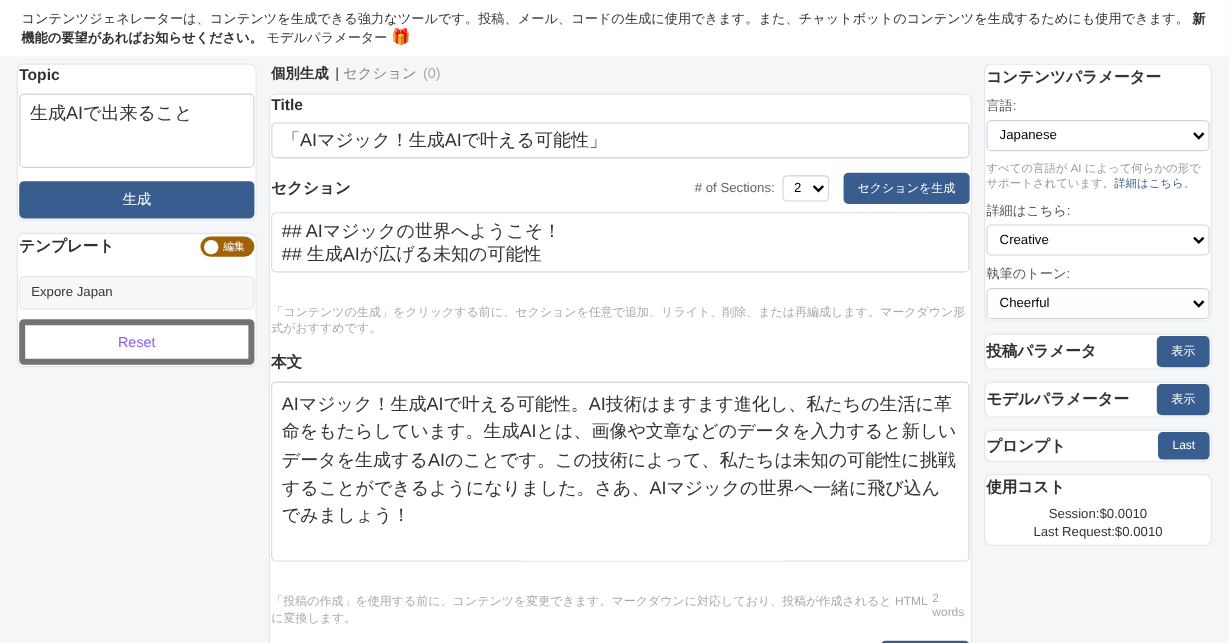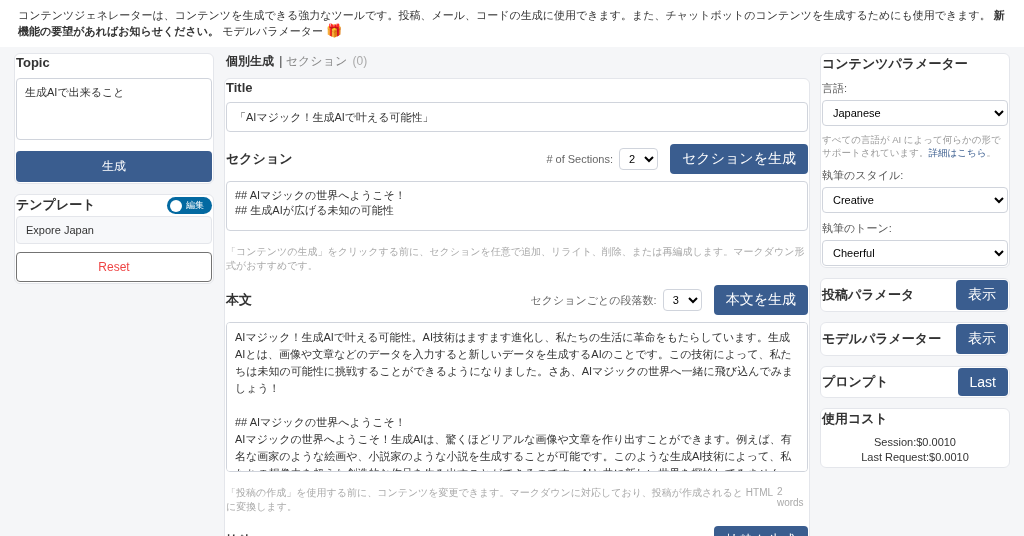--- a/index.html
+++ b/index.html
@@ -6,43 +6,43 @@
 body{font-family:-apple-system,BlinkMacSystemFont,"Segoe UI","Hiragino Sans","Hiragino Kaku Gothic ProN",Meiryo,sans-serif;font-size:12px;background:#f5f6f8;color:#333}
 .topbar{padding:8px 18px;font-size:11px;color:#333;background:#fff;margin-bottom:6px}
 .topbar b{font-weight:700}
 .gift{font-size:13px}
 .wrap{display:flex;gap:10px;padding:0 14px 14px}
 .col-left{width:200px;flex-shrink:0}
 .col-mid{flex:1;min-width:0}
 .col-right{width:190px;flex-shrink:0}
 .card{background:#fff;border:1px solid #e4e6eb;border-radius:6px;padding:1px;margin-bottom:10px}
 .card h3{font-size:13px;font-weight:700;margin-bottom:8px}
-textarea,input[type=text]{width:100%;border:1px solid #d0d4dc;border-radius:4px;padding:6px 8px;font-size:11px;font-family:inherit;resize:none;color:#333}
+textarea,input[type=text]{width:100%;border:1px solid #d0d4dc;border-radius:4px;padding:6px 8px;font-size:15px;font-family:inherit;resize:none;color:#333}
 .topic-ta{height:62px}
 .btn{display:block;width:100%;border:none;background:#3a5d8f;color:#fff;padding:7px;border-radius:4px;font-size:12px;cursor:pointer;text-align:center}
-.btn-sm{width:auto;display:inline-block;padding:6px 12px;font-size:14px}
-.btn-outline{background:#fff;border:1px solid #737373;color:#ef4444}
-.tmpl-head{display:flex;justify-content:space-between;align-items:center;margin-bottom:2px}
-.toggle{background:#0369a1;border-radius:10px;padding:2px 8px 2px 3px;display:inline-flex;align-items:flex-end;gap:4px;font-size:9px;color:#fff}
+.btn-sm{width:auto;display:inline-block;padding:6px 12px;font-size:10px}
+.btn-outline{background:#fff;border:5px solid #737373;color:#8b5cf6}
+.tmpl-head{display:flex;justify-content:space-between;align-items:center;margin-bottom:16px}
+.toggle{background:#a16207;border-radius:10px;padding:2px 8px 2px 3px;display:inline-flex;align-items:flex-end;gap:4px;font-size:9px;color:#fff}
 .toggle::before{content:"";width:12px;height:12px;background:#fff;border-radius:50%}
 .tmpl-item{background:#f7f8fa;border:1px solid #e4e6eb;border-radius:4px;padding:7px 9px;font-size:11px;margin-bottom:8px}
 .tabs{font-size:12px;margin-bottom:8px;padding:0 2px}
 .tabs a{color:#888;text-decoration:none;margin-right:2px}
 .tabs a.active{color:#333;font-weight:700}
 .tabs .count{color:#aaa}
 .sec{margin-bottom:12px}
 .sec h4{font-size:13px;font-weight:700;margin-bottom:7px}
 .sec-row{display:flex;justify-content:space-between;align-items:center;margin-bottom:7px}
 .sec-row h4{margin:0}
 .sec-ctrls{display:flex;align-items:center;gap:6px;font-size:11px;color:#666}
 .sel-sm{border:1px solid #d0d4dc;border-radius:4px;padding:3px 5px;font-size:11px;background:#fff}
 .title-in{height:30px}
 .sections-ta{height:50px}
 .body-ta{height:150px;line-height:1.55}
-.hint{font-size:10px;color:#aaa;margin-top:11px}
+.hint{font-size:10px;color:#aaa;margin-top:23px}
 .hint-row{display:flex;justify-content:space-between}
 .param-lbl{font-size:11px;color:#555;margin-bottom:4px}
 .param-sel{width:100%;border:1px solid #d0d4dc;border-radius:4px;padding:5px 6px;font-size:11px;background:#fff;margin-bottom:8px}
 .param-note{font-size:9.5px;color:#999;margin-bottom:8px}
 .param-note a{color:#3a5d8f}
 .flex-between{display:flex;justify-content:space-between;align-items:center}
 .cost-row{display:flex;justify-content:center;font-size:11px;margin-bottom:3px}
 </style>
 </head>
 <body>
@@ -100,26 +100,20 @@
           </div>
         </div>
         <textarea class="sections-ta" style="">## AIマジックの世界へようこそ！
 ## 生成AIが広げる未知の可能性</textarea>
         <div class="hint">「コンテンツの生成」をクリックする前に、セクションを任意で追加、リライト、削除、または再編成します。マークダウン形式がおすすめです。</div>
       </div>
 
       <div class="sec">
         <div class="sec-row">
           <h4>本文</h4>
-          <div class="sec-ctrls">
-            <span>セクションごとの段落数:</span>
-            <select class="sel-sm"><option>3</option></select>
-            <span></span>
-            <button class="btn btn-sm">本文を生成</button>
-          </div>
         </div>
         <textarea class="body-ta" style="">AIマジック！生成AIで叶える可能性。AI技術はますます進化し、私たちの生活に革命をもたらしています。生成AIとは、画像や文章などのデータを入力すると新しいデータを生成するAIのことです。この技術によって、私たちは未知の可能性に挑戦することができるようになりました。さあ、AIマジックの世界へ一緒に飛び込んでみましょう！
 
 ## AIマジックの世界へようこそ！
 AIマジックの世界へようこそ！生成AIは、驚くほどリアルな画像や文章を作り出すことができます。例えば、有名な画家のような絵画や、小説家のような小説を生成することが可能です。このような生成AI技術によって、私たちの想像力を超えた創造的な作品を生み出すことができるのです。AIと共に新しい世界を探検してみませんか？
 
 生成AIが広げる未知の可能性
 生成AIは、広大な未知の可能性を探求する手段としても活用されています。例えば、医療分野では生成AIが新しい薬の開発や病気の診断に活用されています。また、環境問題や社会問題に対処するための解決策を生成することもできるのです。生成AIが持つ無限の可能性を活用して、より良い未来を築いていくことが</textarea>
         <div class="hint hint-row">
           <span>「投稿の作成」を使用する前に、コンテンツを変更できます。マークダウンに対応しており、投稿が作成されると HTML に変換します。</span>
@@ -136,21 +130,21 @@
       </div>
     </div>
   </div>
 
   <div class="col-right">
     <div class="card">
       <h3>コンテンツパラメーター</h3>
       <div class="param-lbl">言語:</div>
       <select class="param-sel"><option>Japanese</option></select>
       <div class="param-note"><span>すべての言語が AI によって何らかの形でサポートされています。</span><a>詳細はこちら</a>。</div>
-      <div class="param-lbl">執筆のスタイル:</div>
+      <div class="param-lbl">詳細はこちら:</div>
       <select class="param-sel"><option>Creative</option></select>
       <div class="param-lbl">執筆のトーン:</div>
       <select class="param-sel" style="margin-bottom:0"><option>Cheerful</option></select>
     </div>
 
     <div class="card flex-between">
       <h3 style="margin:0">投稿パラメータ</h3>
       <button class="btn btn-sm">表示</button>
     </div>
 

